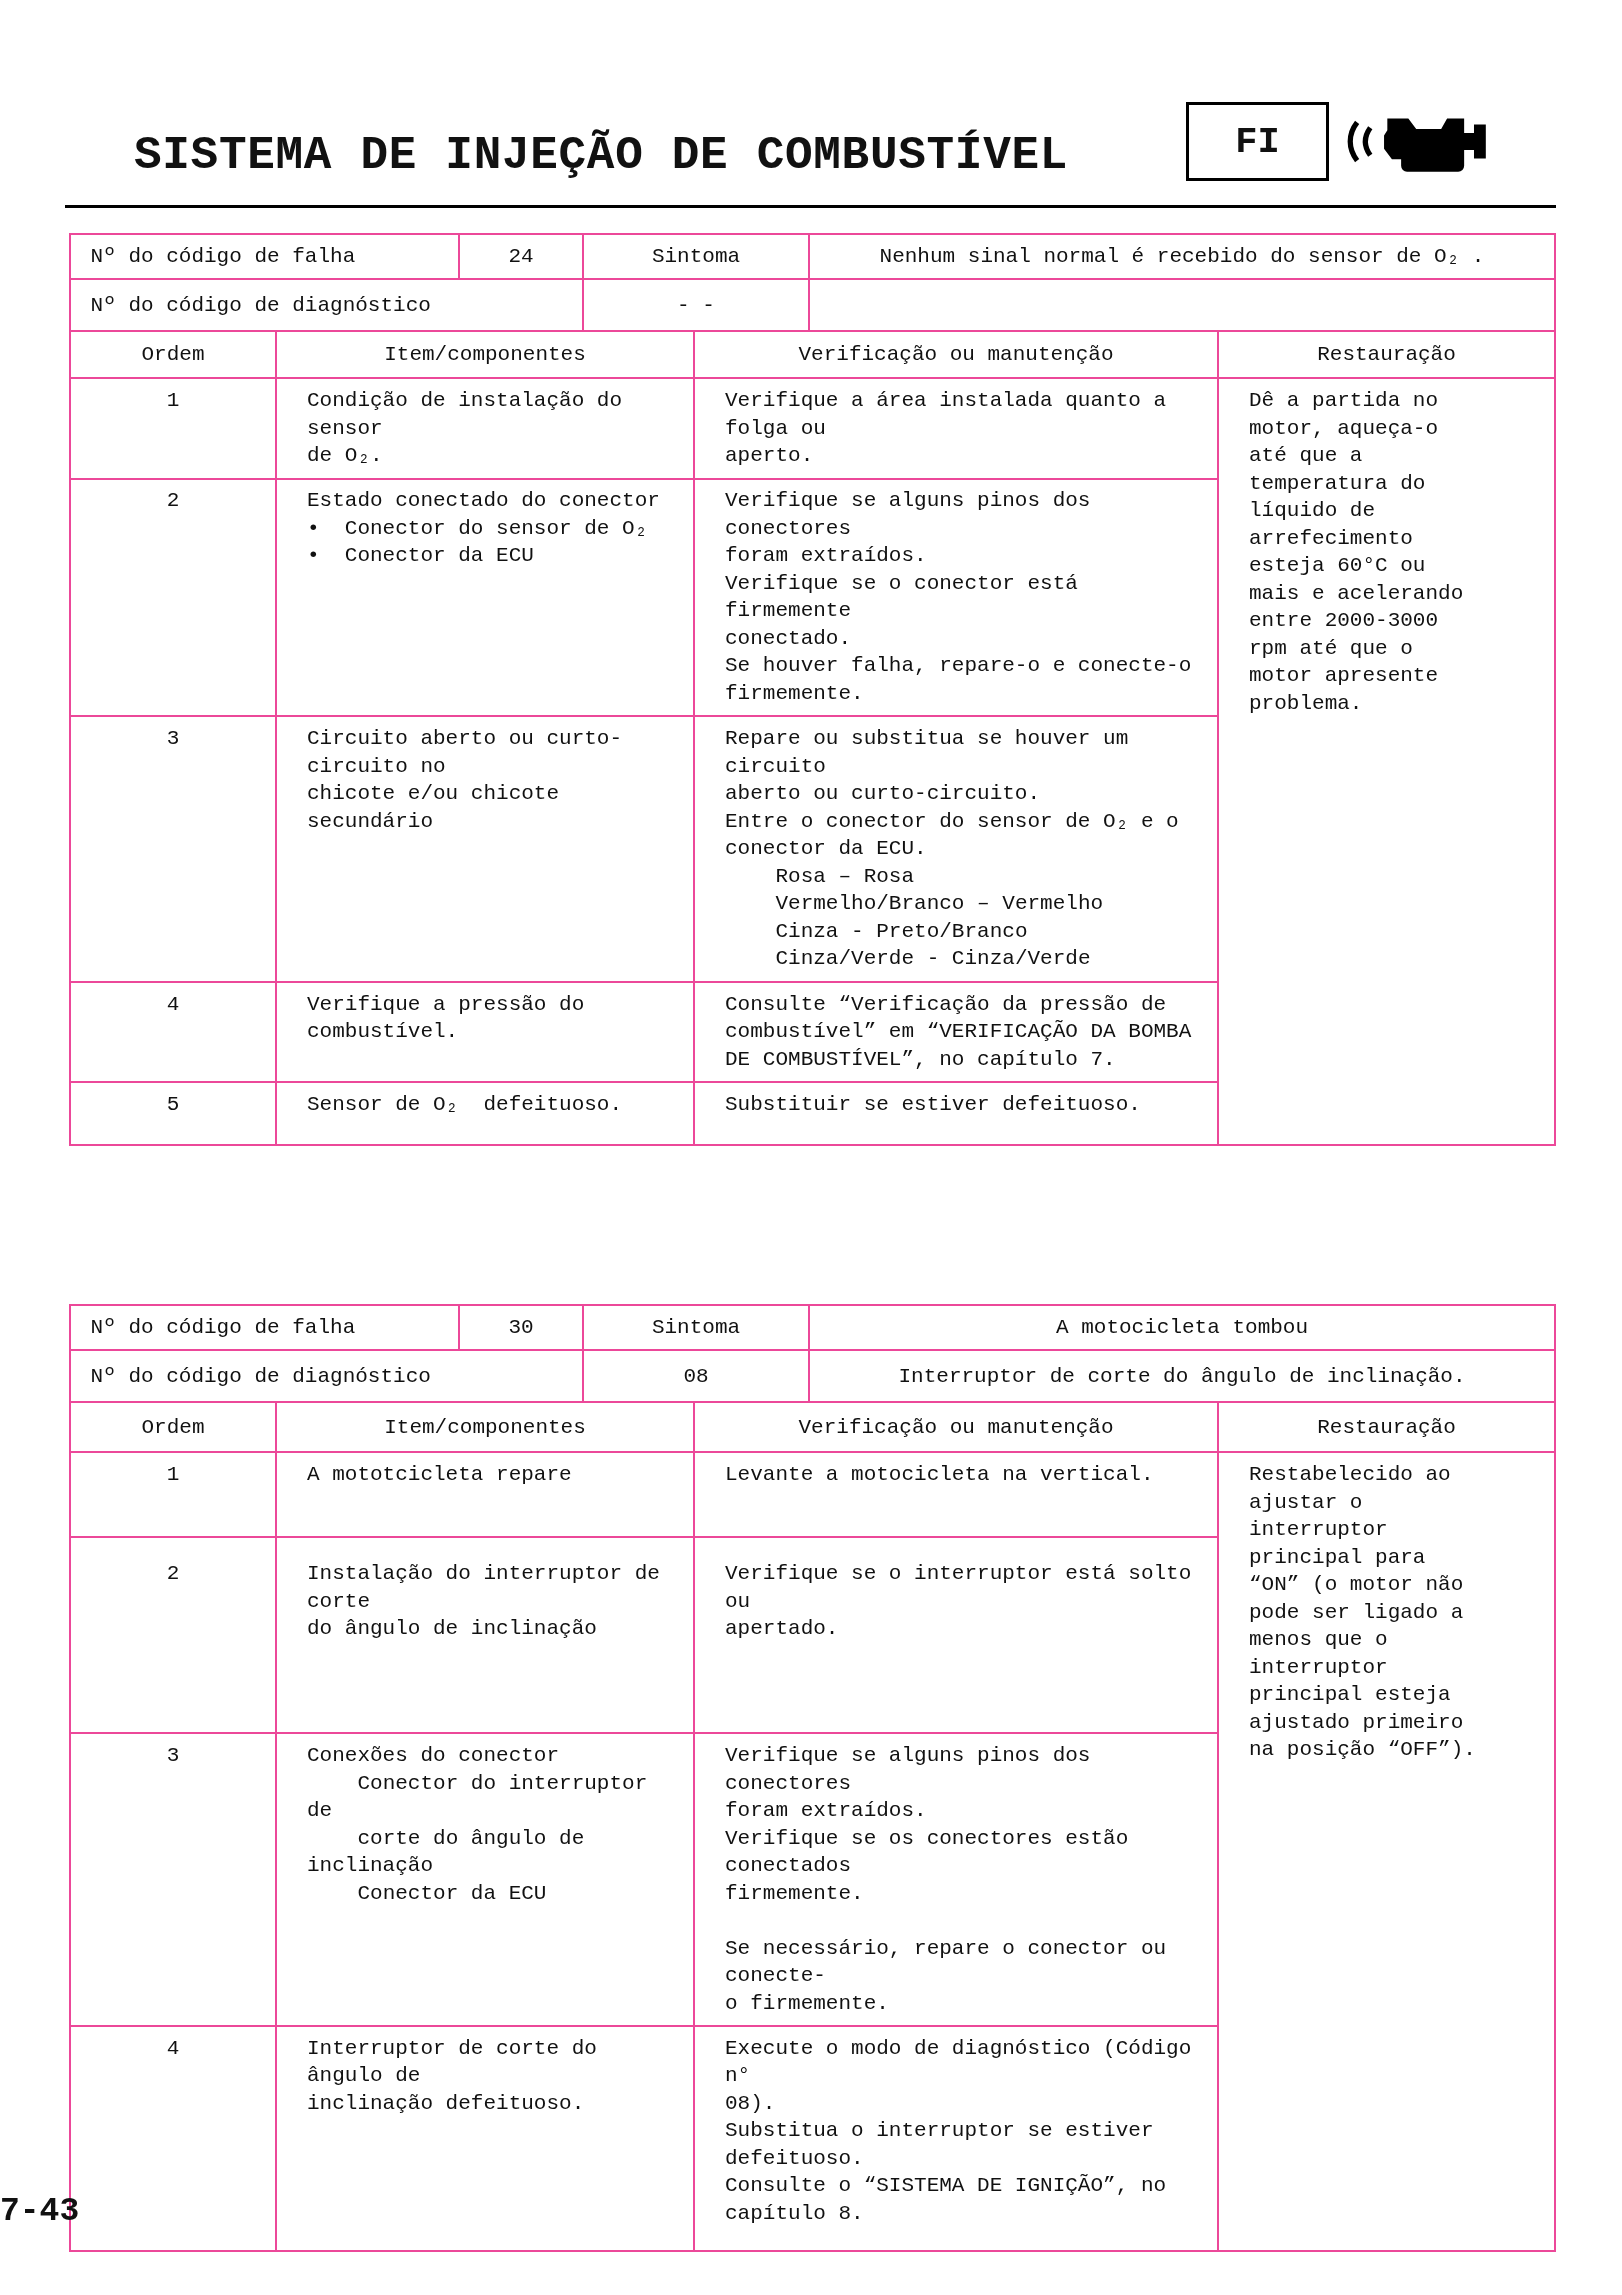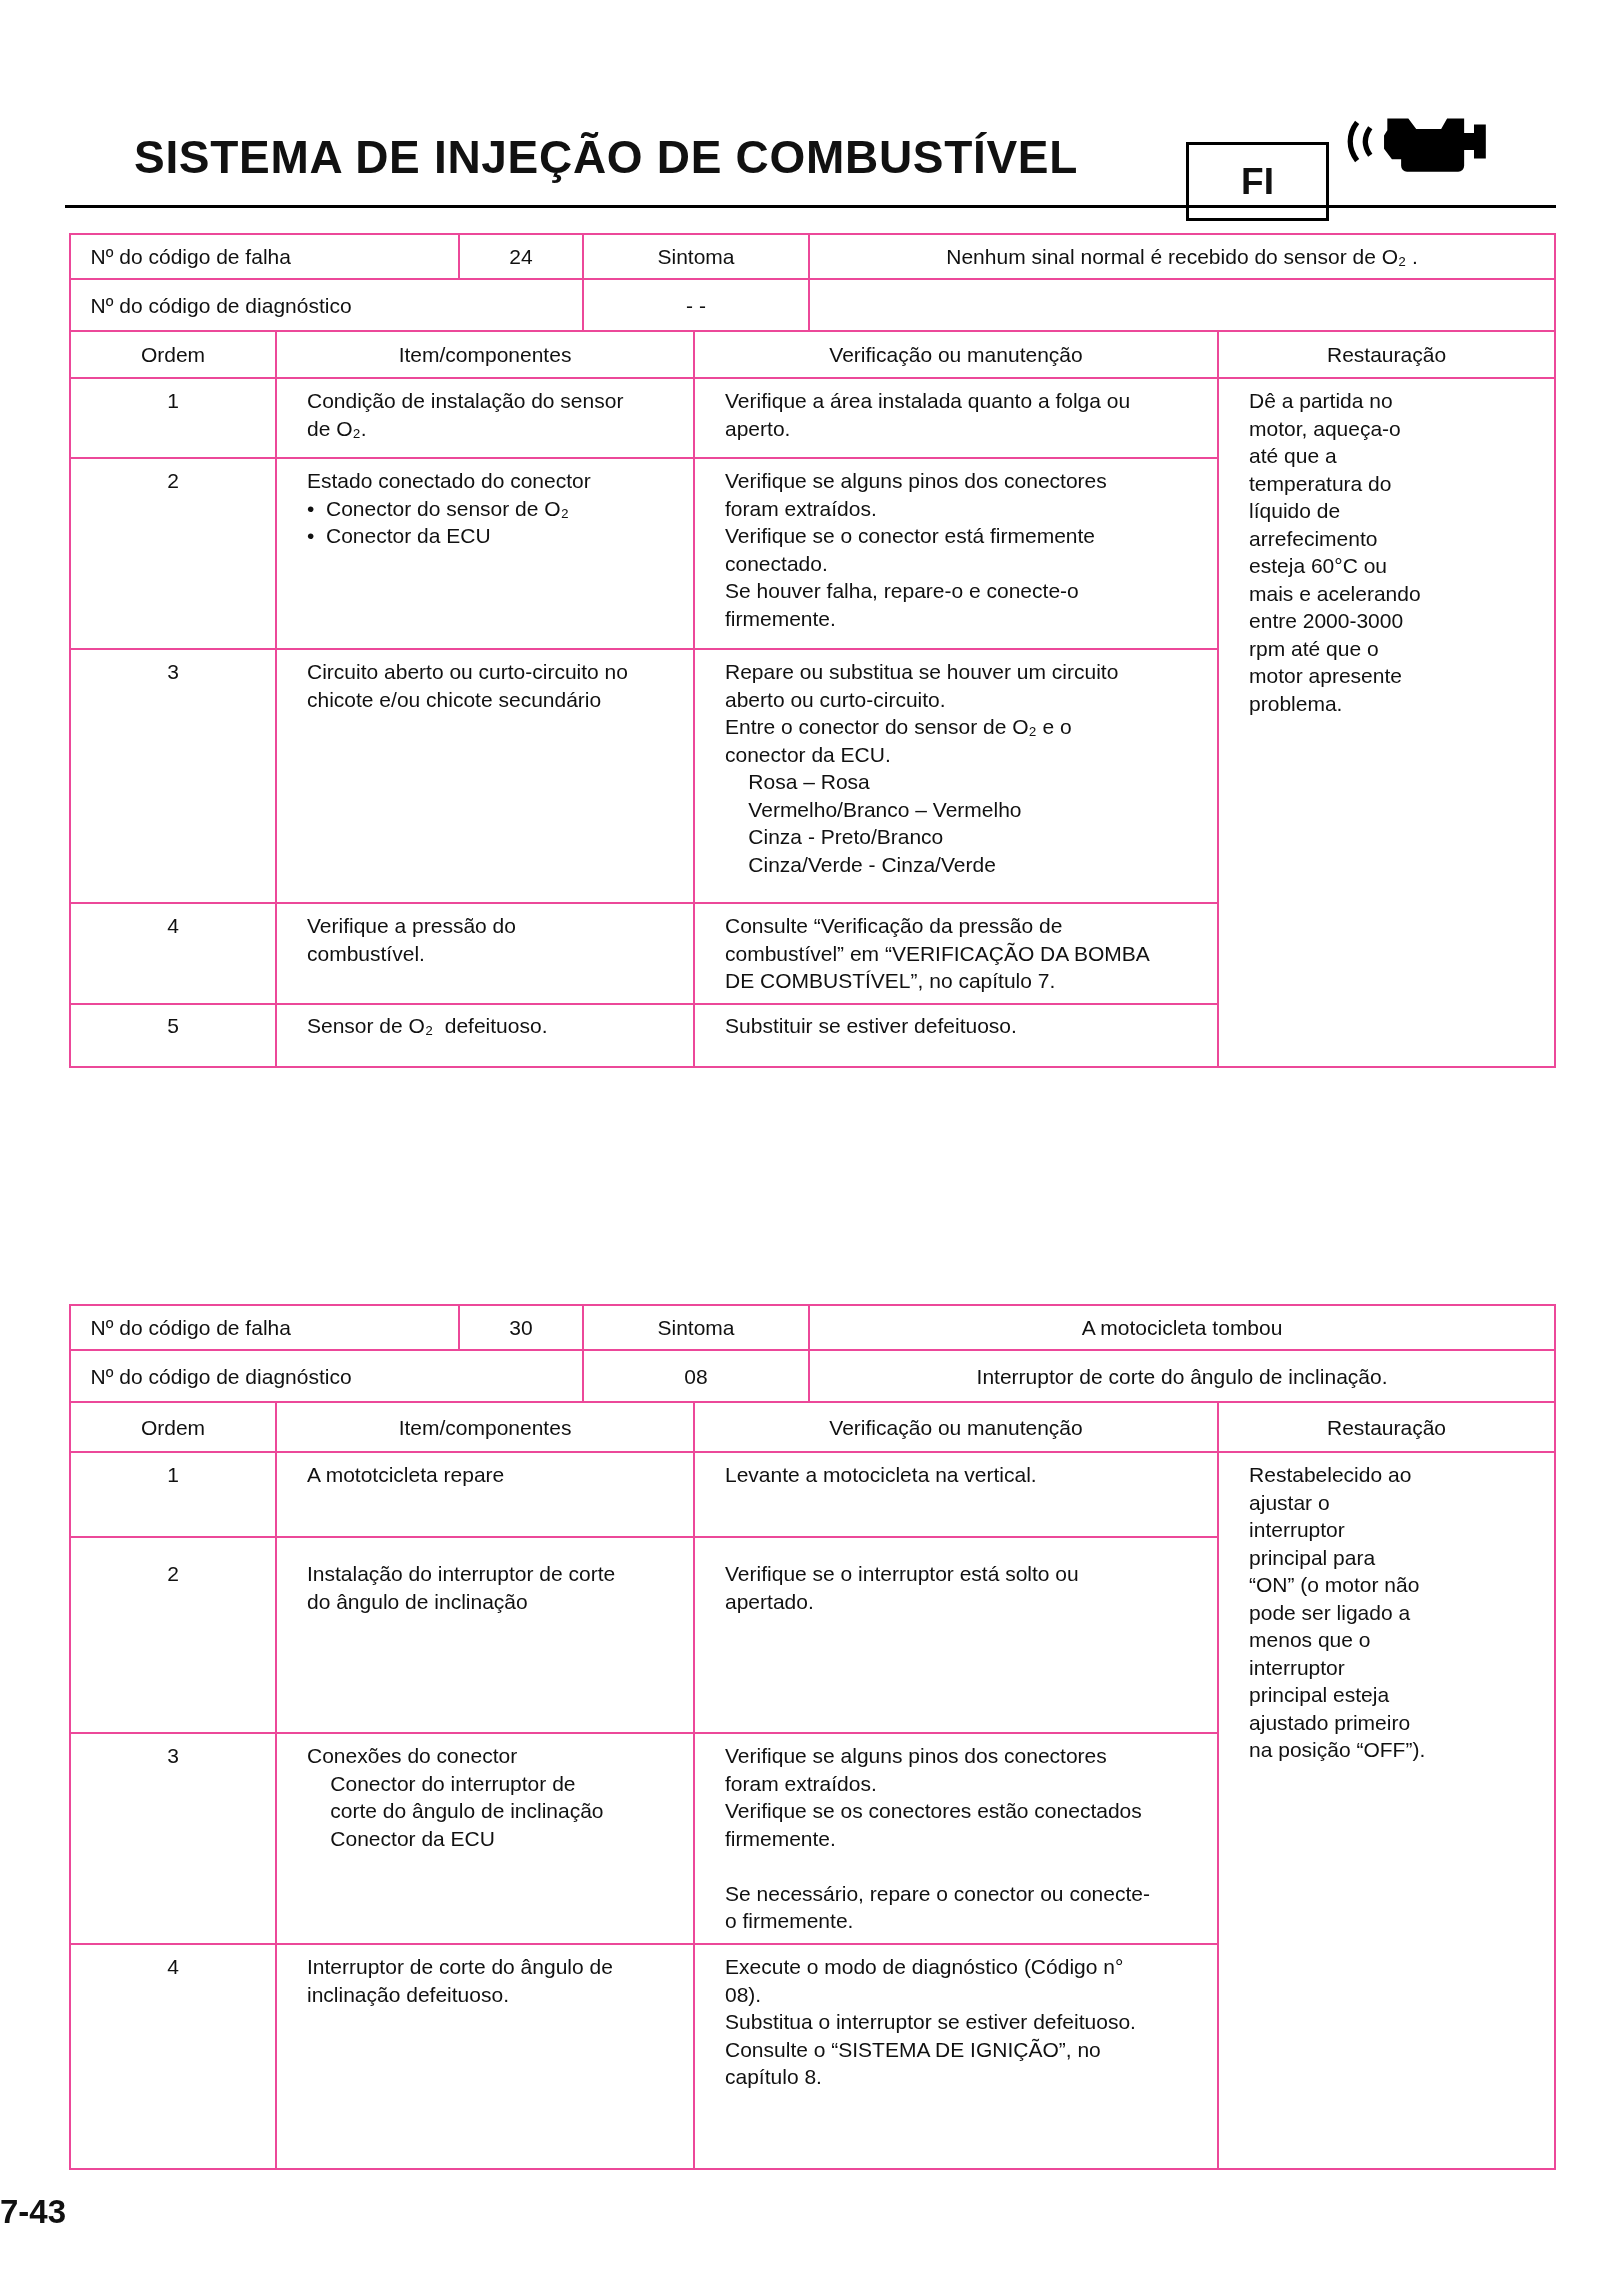--- a/index.html
+++ b/index.html
@@ -1,37 +1,36 @@
 <!DOCTYPE html>
 <html style="font-size:10.5px"><head>
 <meta charset="utf-8">
 <style>
   * { margin:0; padding:0; box-sizing:border-box; }
   html,body { background:#ffffff; }
   .page {
     position:relative;
     width:1622px; height:2295px;
     background:#ffffff;
-    font-family:Liberation Sans, sans-serif;
+    font-family:Liberation Mono, monospace;
     color:#111111;
     overflow:hidden;
   }
   .title {
     position:absolute; left:134px; top:130px;
     font-size:46px; font-weight:bold; letter-spacing:0.7px;
     white-space:nowrap;
   }
   .fi-badge {
     position:absolute; left:1186px; top:102px;
     width:143px; height:79px;
     border:3.3px solid #000;
     display:flex; align-items:center; justify-content:center;
     font-size:37px; font-weight:bold;
     background:#fff;
-    margin-top:40px;
   }
   .engine-box {
     position:absolute; left:1341px; top:102px;
     width:157px; height:79px;
     display:flex; align-items:center; justify-content:center;
   }
   .header-rule {
     position:absolute; left:65px; top:205px;
     width:1491px; height:3.3px; background:#000;
   }

